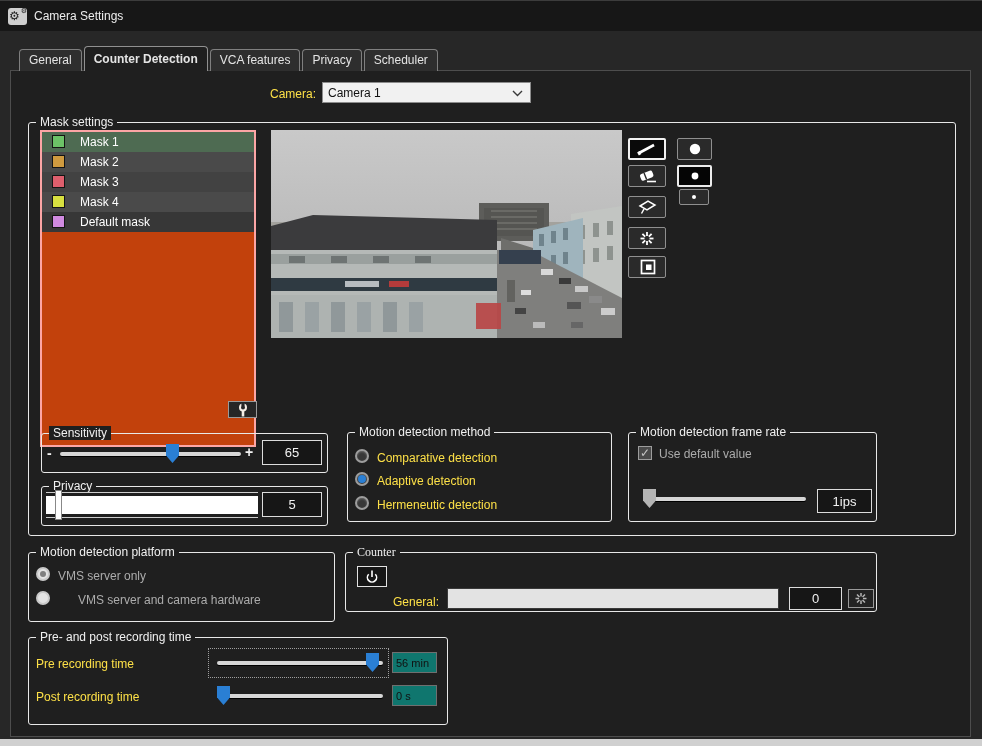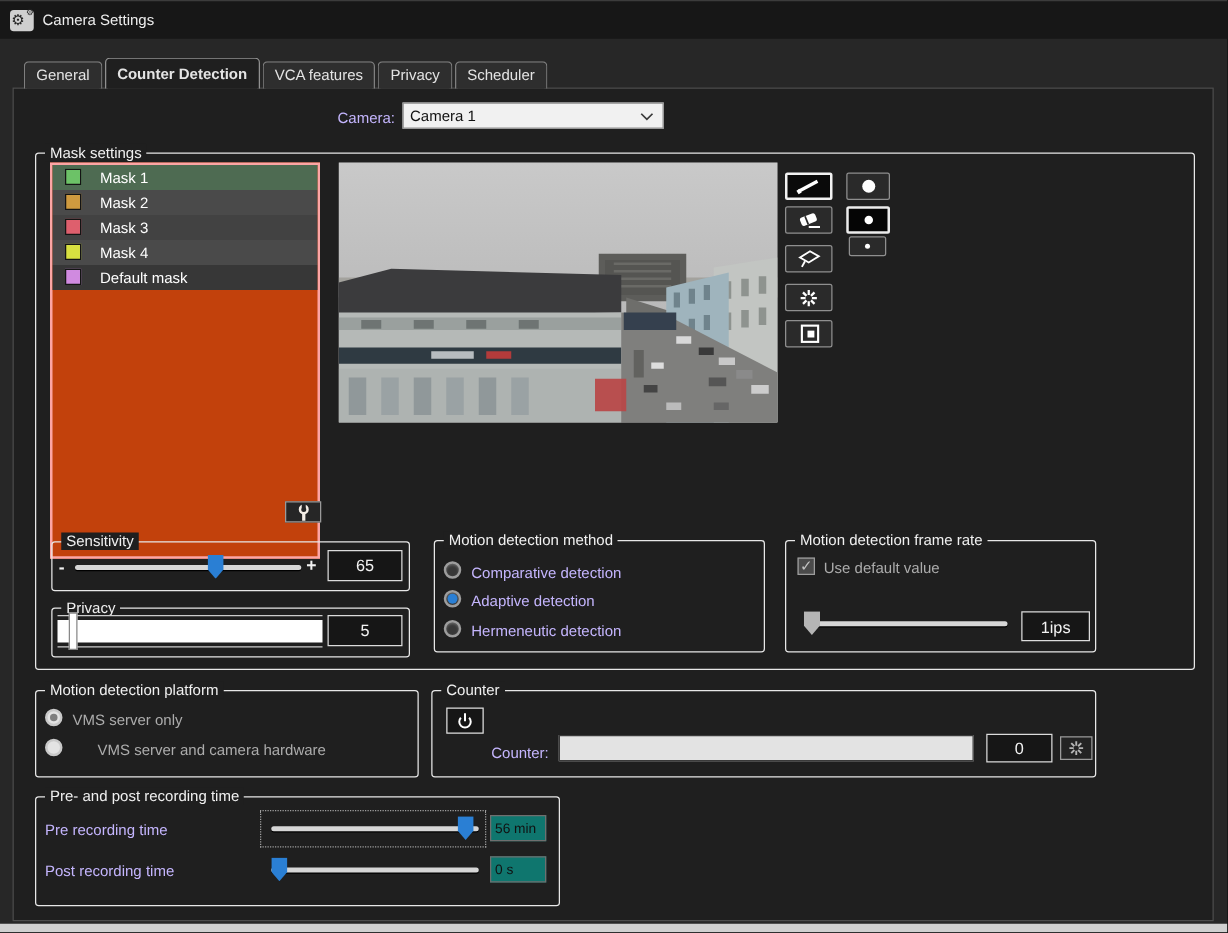--- a/index.html
+++ b/index.html
@@ -16,21 +16,21 @@
 
   
   .tabs { position:absolute; left:19px; top:46px; height:25px; display:flex; align-items:flex-end; z-index:3; }
   .tab { height:22px; line-height:21px; padding:0 9px; margin-right:2px; font-size:12px; color:#e4e4e4;
          background:#2e2e2e; border:1px solid #7f7f7f; border-bottom:none; border-radius:4px 4px 0 0; }
   .tab.active { height:25px; line-height:24px; font-weight:bold; background:#1f1f1f; border-color:#909090; }
 
   .panel { position:absolute; left:10px; top:70px; width:961px; height:667px; background:#1f1f1f; border:1px solid #4d4d4d; }
 
   
-  .lbl { position:absolute; font-size:12px; color:#c4b5fd; white-space:nowrap; }
+  .lbl { position:absolute; font-size:12px; color:#fde047; white-space:nowrap; }
   .lbl.dim { color:#acacac; }
   .group { position:absolute; border:1px solid #e8e8e8; border-radius:3px; }
   .glabel { position:absolute; top:-8px; left:7px; padding:0 4px; background:#1f1f1f; font-size:12px; color:#f0f0f0; white-space:nowrap; }
   .vbox { position:absolute; background:#161616; border:1px solid #dcdcdc; color:#f2f2f2; font-size:13px;
           display:flex; align-items:center; justify-content:center; }
   .winput { position:absolute; background:#0f766e; border:1px solid #6f6f6f; color:#111; font-size:11px; padding:0 3px;
             font-family:"Liberation Sans", sans-serif; }
   .track { position:absolute; height:4px; background:#d6d6d6; border-radius:2px; box-shadow:0 1px 0 #000; }
   .handle { position:absolute; width:13px; height:19px; clip-path:polygon(0 0,100% 0,100% 60%,50% 100%,0 60%); }
   .radio { position:absolute; width:14px; height:14px; border-radius:50%; border:2px solid #9d9d9d; background:#383838;
@@ -302,30 +302,30 @@
   <div class="group" style="left:28px; top:552px; width:307px; height:70px;">
     <span class="glabel">Motion detection platform</span>
   </div>
   <span class="radio light" style="left:36px; top:567px;">
     <span class="dot"></span>
   </span>
   <span class="lbl dim" style="left:58px; top:569px;">VMS server only</span>
   <span class="radio light" style="left:36px; top:591px;"></span>
   <span class="lbl dim" style="left:58px; top:593px;margin-left:20px;">VMS server and camera hardware</span>
 
-  <div class="group" style="left:345px; top:552px; width:532px; height:70px;">
+  <div class="group" style="left:345px; top:552px; width:532px; height:60px;font-family:Liberation Serif, serif;">
     <span class="glabel">Counter</span>
   </div>
   <div class="sqbtn" style="left:357px; top:566px; width:30px; height:21px; border-color:#e2e2e2; background:#161616;">
     <svg width="16" height="16">
       <path d="M11.3 5.2 A4.6 4.6 0 1 1 4.7 5.2" fill="none" stroke="#fff" stroke-width="1.6"></path>
       <line x1="8" y1="1.5" x2="8" y2="8" stroke="#fff" stroke-width="1.6"></line>
     </svg>
   </div>
-  <span class="lbl" style="left:391px; top:595px; width:48px; text-align:right;">Counter:</span>
+  <span class="lbl" style="left:391px; top:595px; width:48px; text-align:right;">General:</span>
   <div class="progress" style="left:447px; top:588px; width:332px; height:21px;"></div>
   <div class="vbox" style="left:789px; top:587px; width:53px; height:23px;">0</div>
   <div class="sqbtn" style="left:848px; top:589px; width:26px; height:19px;">
     <svg width="20" height="13">
       <g stroke="#b5b5b5" stroke-width="1.5">
         <line x1="12" y1="6.5" x2="15.5" y2="6.5"></line>
           <line x1="8" y1="6.5" x2="4.5" y2="6.5"></line>
         <line x1="10" y1="8.5" x2="10" y2="12"></line>
           <line x1="10" y1="4.5" x2="10" y2="1"></line>
         <line x1="11.5" y1="8" x2="14" y2="10.5"></line>

